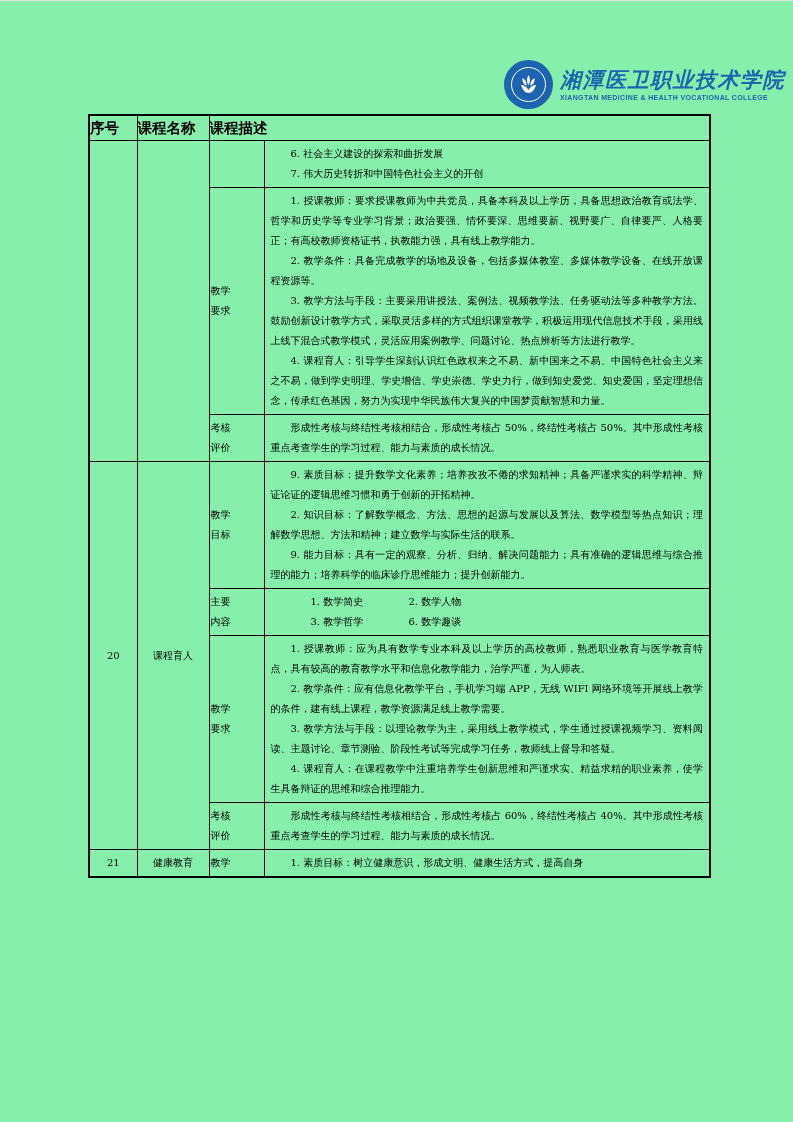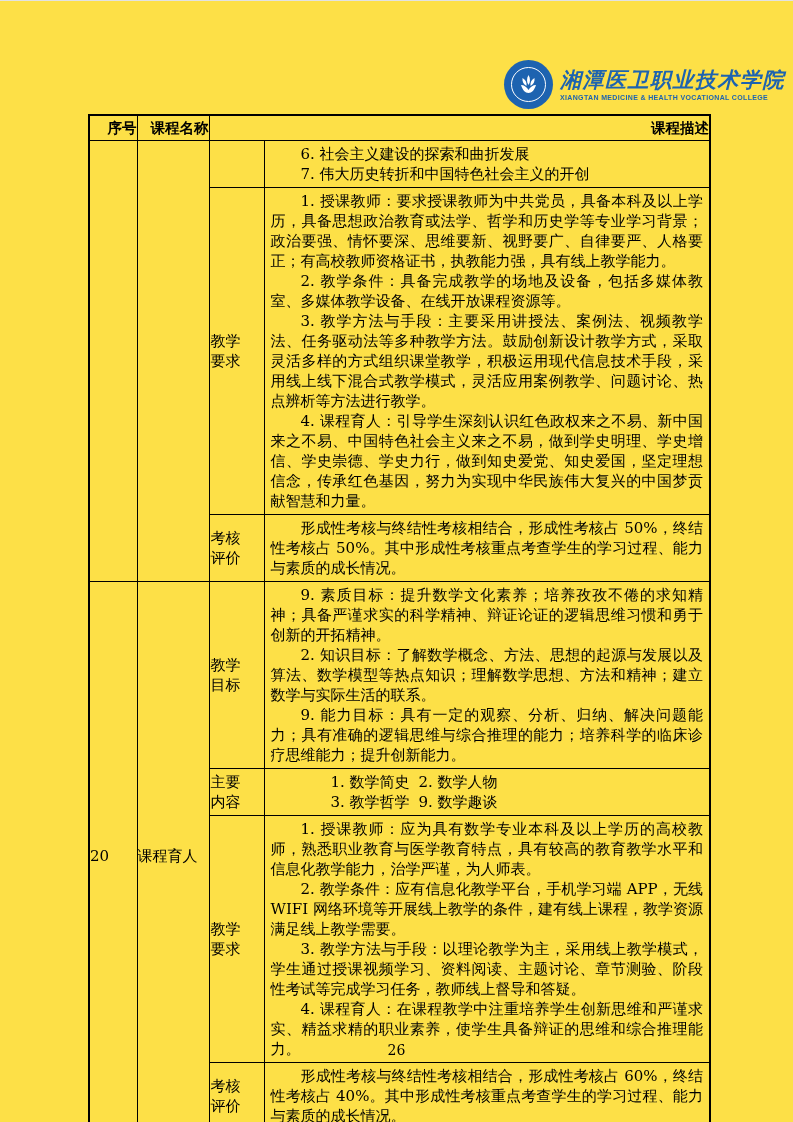--- a/index.html
+++ b/index.html
@@ -1,20 +1,20 @@
 <!DOCTYPE html>
 <html><head>
 <meta charset="utf-8">
 <style>
   * { margin:0; padding:0; box-sizing:border-box; }
   html,body { background:#9e9e9e; }
   body { font-family:"DejaVu Serif", serif; }
   .page {
     position:relative; width:793px; height:1122px; margin:0 auto;
-    background:#fde047; overflow:hidden; color:#000;
+    background:#86efac; overflow:hidden; color:#000;
     border-top:1px solid #e2e2e2;
   }
 
   
   .logo { position:absolute; left:504px; top:59px; display:flex; align-items:center; }
   .seal {
     width:49px; height:49px; border-radius:50%;
     background:#1d63b0; position:relative; flex:0 0 auto;
   }
   .seal::before {
@@ -35,27 +35,27 @@
   }
 
   
   table.course {
     position:absolute; left:88px; top:113px; width:621px;
     border-collapse:collapse; table-layout:fixed;
     border:2px solid #000;
   }
   .course td, .course th {
     border:1px solid #000;
-    font-size:15px; line-height:20px;
+    font-size:10px; line-height:20px;
     vertical-align:middle;
   }
   .course th {
-    font-weight:bold; text-align:right; padding:2px 0; font-size:14.5px;
+    font-weight:bold; text-align:left; padding:2px 0; font-size:14.5px;
   }
-  .cell-no, .cell-course { text-align:left;margin-left:24px; }
+  .cell-no, .cell-course { text-align:center;margin-left:24px; }
   .cell-label { text-align:left; padding:2px 1px; }
   .cell-desc { padding:3px 6px 3px 6px; text-align:justify; text-justify:inter-character; }
   .para { text-indent:2em; }
   .item-line { text-indent:2em; text-align:left; }
   .pair-line { text-indent:2em; text-align:left; }
   .pair-line .first { display:inline-block; width:118px; }
 
   
   .pagenum {
     position:absolute; left:0; top:1040px; width:100%;
@@ -146,21 +146,21 @@
     <tr>
       <td class="cell-label">
         <div>主要</div>
         <div>内容</div>
       </td>
       <td class="cell-desc">
         <div class="pair-line">
           <span class="first">1. 数学简史</span><span>2. 数学人物</span>
         </div>
         <div class="pair-line">
-          <span class="first">3. 教学哲学</span><span>9. 数学趣谈</span>
+          <span class="first">3. 教学哲学</span><span>6. 数学趣谈</span>
         </div>
       </td>
     </tr>
     <tr>
       <td class="cell-label">
         <div>教学</div>
         <div>要求</div>
       </td>
       <td class="cell-desc">
         <div class="para">1. 授课教师：应为具有数学专业本科及以上学历的高校教师，熟悉职业教育与医学教育特点，具有较高的教育教学水平和信息化教学能力，治学严谨，为人师表。</div>
@@ -185,15 +185,14 @@
       <td class="cell-label">
         <div>教学</div>
       </td>
       <td class="cell-desc">
         <div class="para">1. 素质目标：树立健康意识，形成文明、健康生活方式，提高自身</div>
       </td>
     </tr>
   </tbody>
     </table>
 
-  <div class="pagenum">26</div>
 
 </div>
 
 </body></html>

